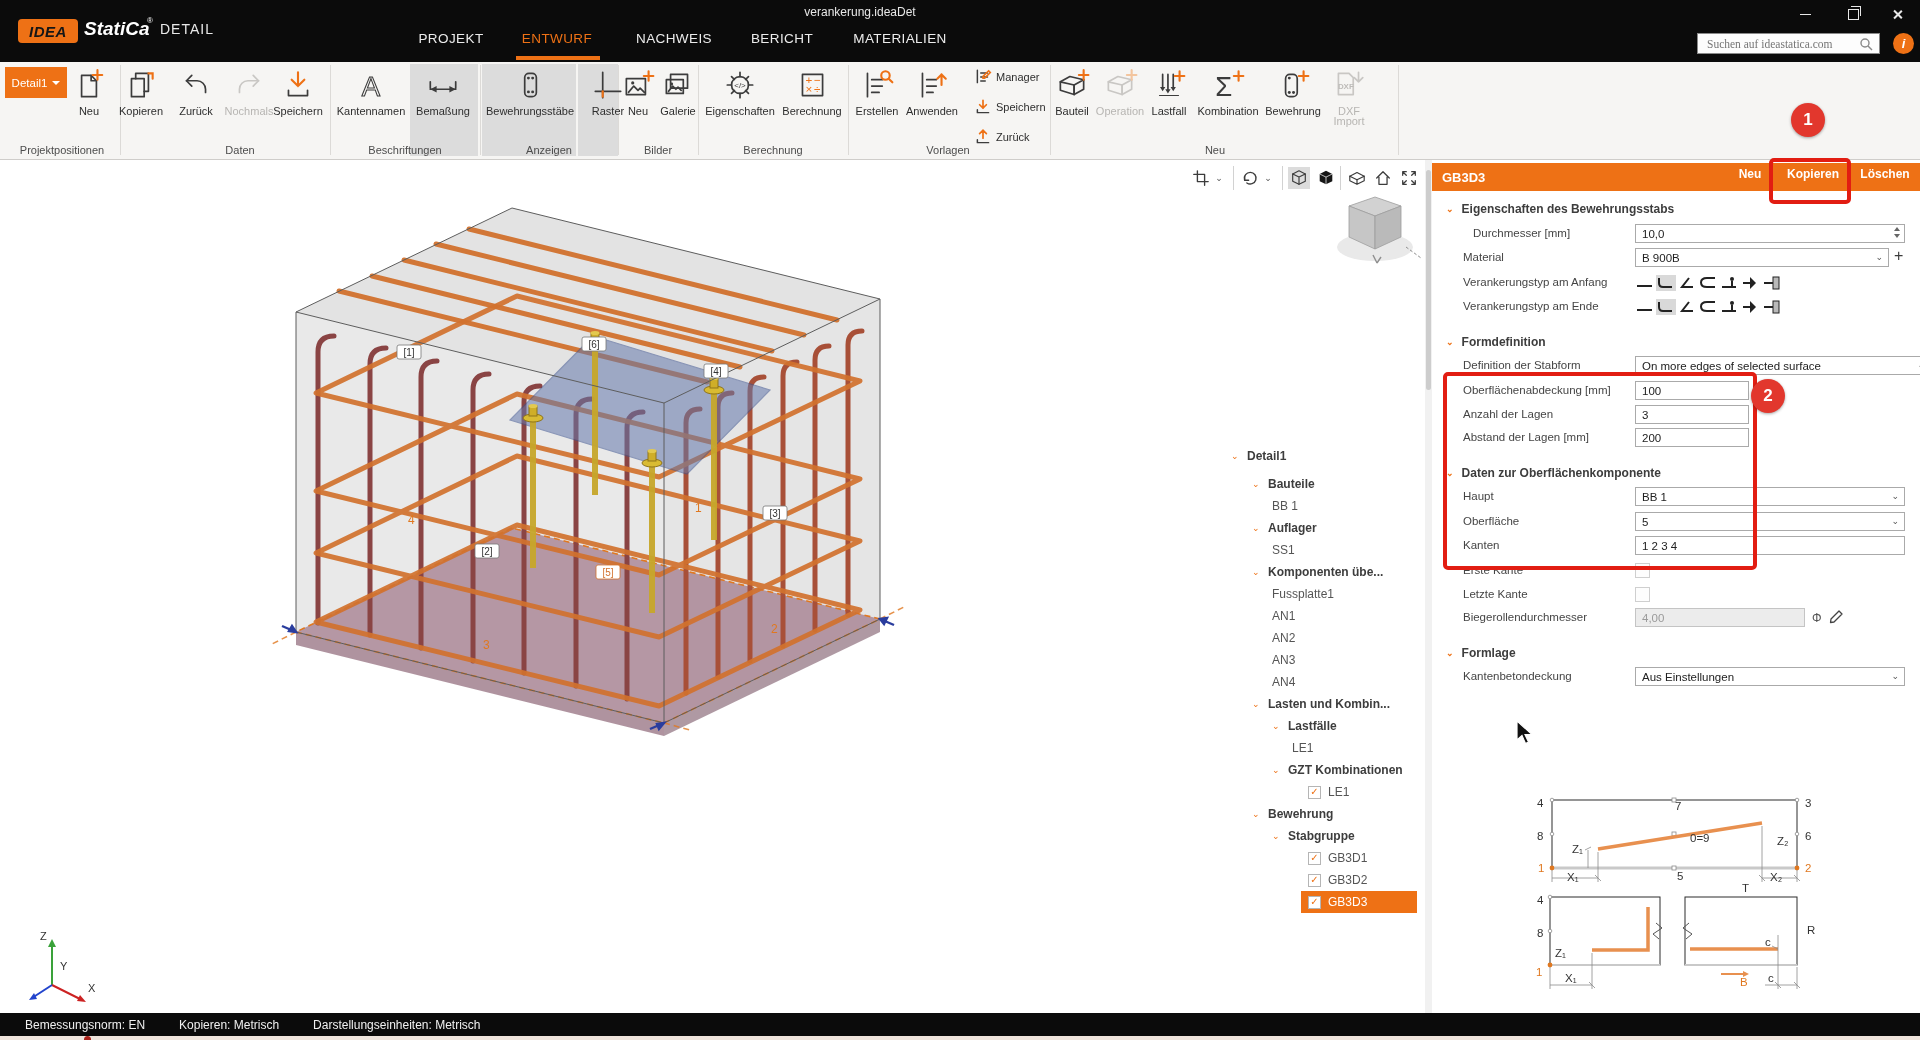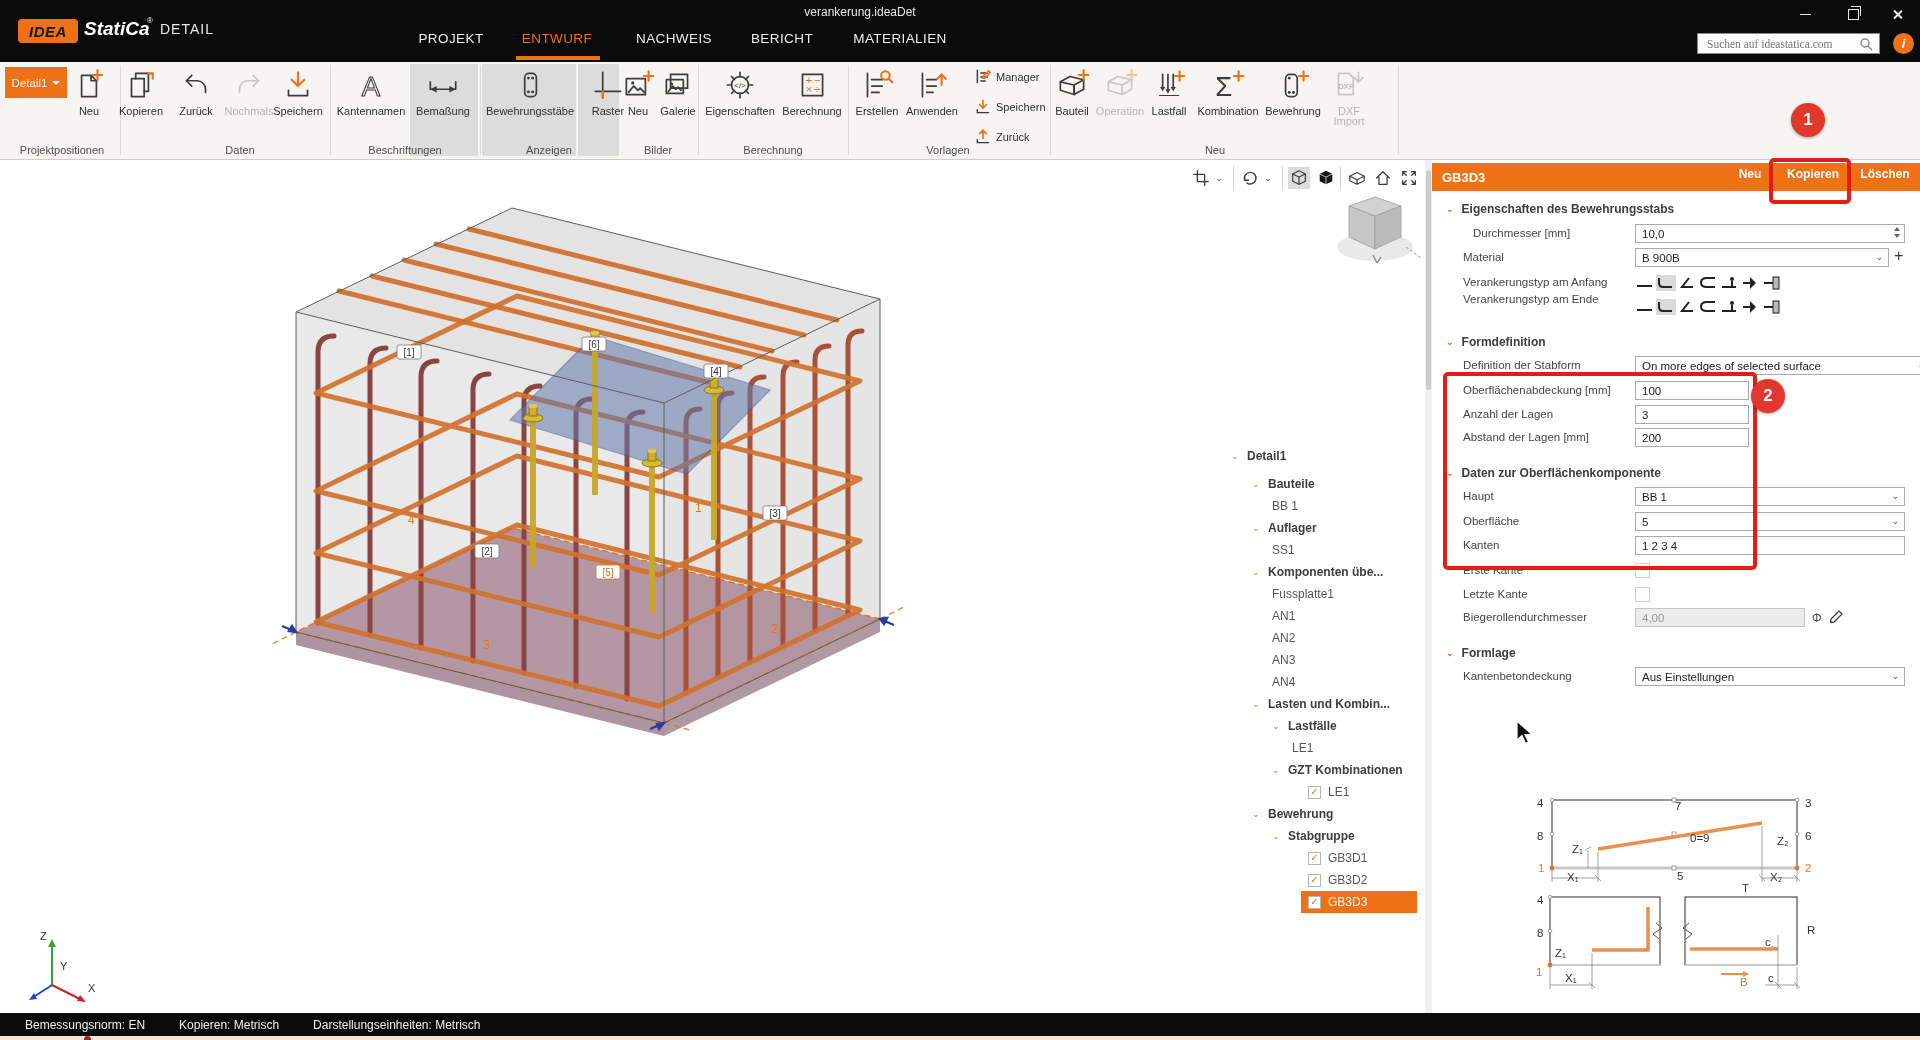--- a/index.html
+++ b/index.html
@@ -663,21 +663,21 @@
       <path d="M58 13 H47 L54 4"></path>
       <path d="M80 4 H72 Q66 4 66 8.5 Q66 13 72 13 H80"></path>
       <path d="M87 13 H101 M97 13 V7"></path>
         <circle cx="97" cy="5" r="2" fill="#222" stroke="none"></circle>
       <path d="M108 9 H115"></path>
         <polygon points="115,3 115,15 121,9" fill="#222" stroke="none"></polygon>
       <path d="M129 9 H138"></path>
         <rect x="138" y="3" width="6" height="12" fill="#b9b9b9" stroke="#222" stroke-width="1"></rect>
     </g>
   </svg>
-  <div class="lbl" style="left:31px;top:133px">Verankerungstyp am Ende</div>
+  <div class="lbl" style="left:31px;top:140px">Verankerungstyp am Ende</div>
   <svg width="150" height="18" viewBox="0 0 150 18" style="position:absolute;left:203px;top:138px">
     <g stroke="#222" stroke-width="2" fill="none">
       <path d="M2 12 H17"></path>
       <rect x="21" y="1" width="20" height="16" fill="#d9d9d9" stroke="none"></rect>
       <path d="M37 13 H28 Q24 13 24 9 V4"></path>
       <path d="M58 13 H47 L54 4"></path>
       <path d="M80 4 H72 Q66 4 66 8.5 Q66 13 72 13 H80"></path>
       <path d="M87 13 H101 M97 13 V7"></path>
         <circle cx="97" cy="5" r="2" fill="#222" stroke="none"></circle>
       <path d="M108 9 H115"></path>

